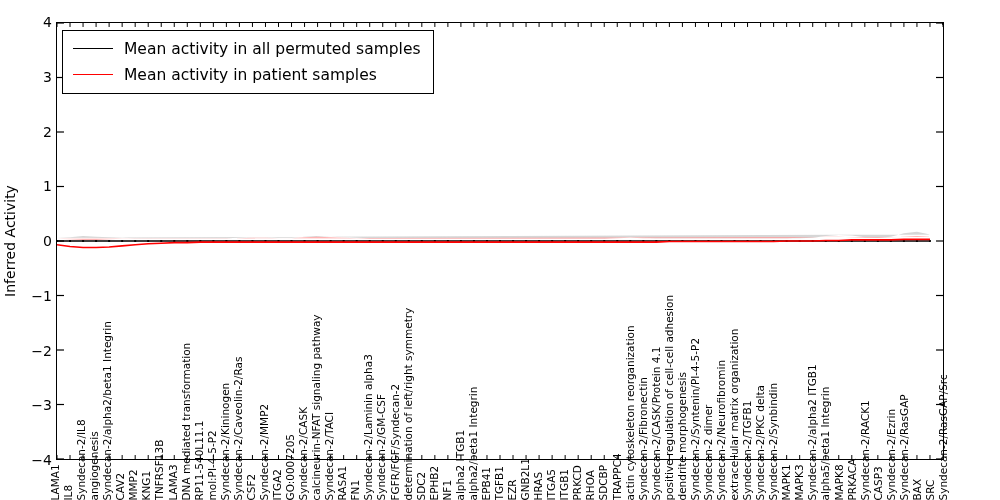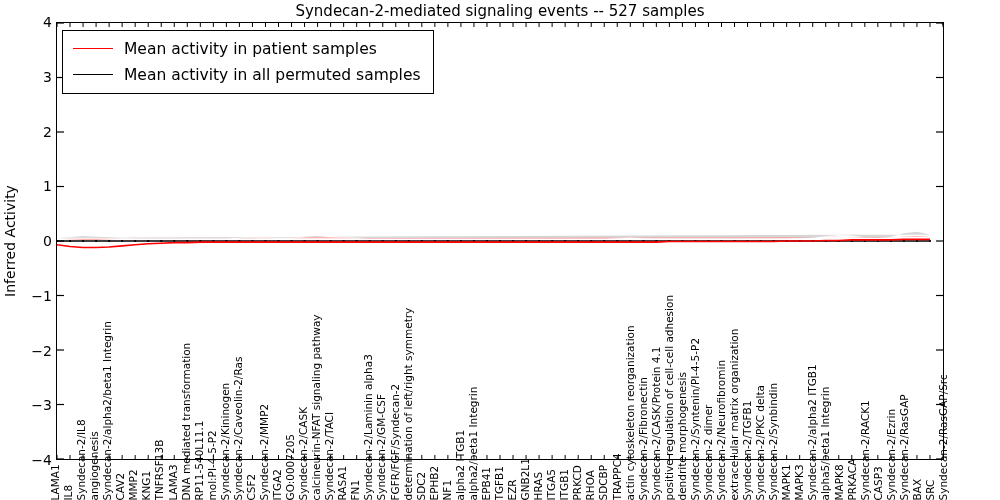--- a/index.html
+++ b/index.html
@@ -52,21 +52,20 @@
   }
   .legend-row{display:flex;align-items:center;gap:11px;height:23px;}
   .legend-swatch{width:40px;height:0;border-top-width:1.6px;border-top-style:solid;}
   .legend-text{font-size:15.5px;color:#000;white-space:nowrap;}
 </style>
 </head>
 <body>
 
 <div id="figure">
 
-  <div id="title">Syndecan-2-mediated signaling events -- 527 samples</div>
 
   <div id="ylabel-wrap">
     <div id="ylabel">Inferred Activity</div>
   </div>
 
   <div id="plotframe">
     <svg id="svgplot" viewBox="0 0 888 438" preserveAspectRatio="none">
         <line x1="0" y1="0" x2="7" y2="0" stroke="#000" stroke-width="1.2"></line>
         <line x1="888" y1="0" x2="881" y2="0" stroke="#000" stroke-width="1.2"></line>
         <line x1="0" y1="54.75" x2="7" y2="54.75" stroke="#000" stroke-width="1.2"></line>
@@ -379,22 +378,22 @@
       <div class="xtick-label" style="left: 839.765px;">Syndecan-2/Ezrin</div>
       <div class="xtick-label" style="left: 852.824px;">Syndecan-2/RasGAP</div>
       <div class="xtick-label" style="left: 865.882px;">BAX</div>
       <div class="xtick-label" style="left: 878.941px;">SRC</div>
       <div class="xtick-label" style="left: 892px;">Syndecan-2/RasGAP/Src</div>
     </div>
 
 
   <div id="legend">
       <div class="legend-row">
+        <div class="legend-swatch" style="border-top-color: rgb(0, 0, 0);"></div>
+        <div class="legend-text">Mean activity in all permuted samples</div>
+      </div>
+      <div class="legend-row">
         <div class="legend-swatch" style="border-top-color: rgb(255, 0, 0);"></div>
         <div class="legend-text">Mean activity in patient samples</div>
       </div>
-      <div class="legend-row">
-        <div class="legend-swatch" style="border-top-color: rgb(0, 0, 0);"></div>
-        <div class="legend-text">Mean activity in all permuted samples</div>
-      </div>
     </div>
 
 </div>
 
 </body></html>

